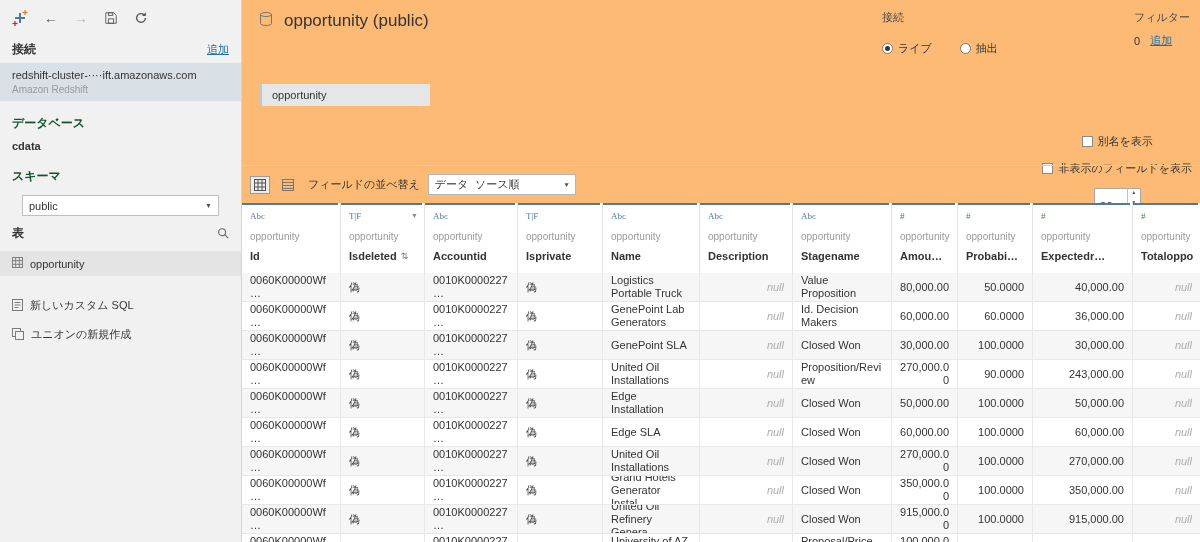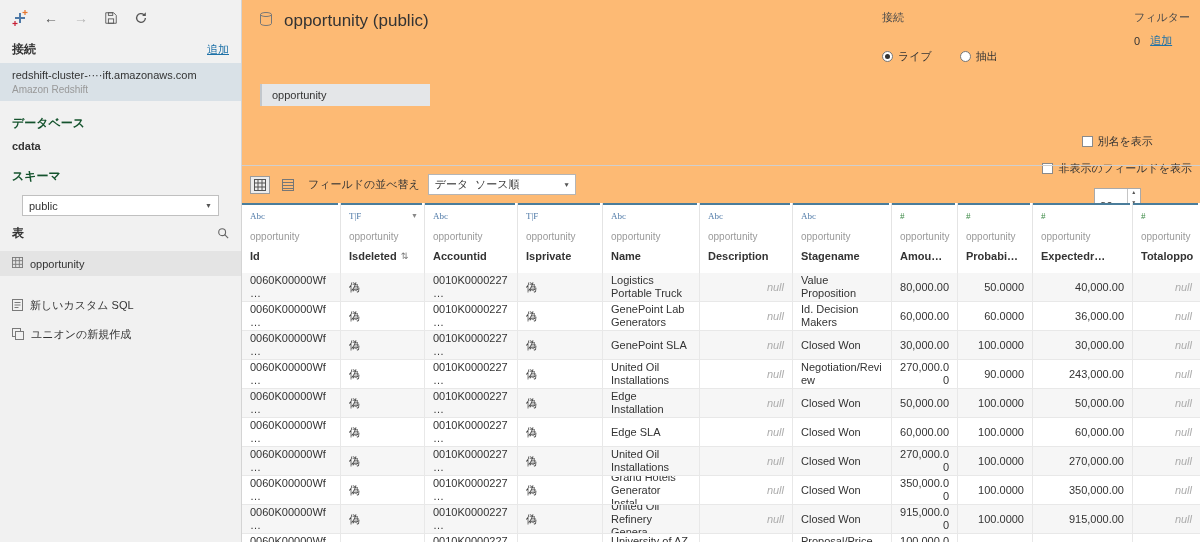--- a/index.html
+++ b/index.html
@@ -26,21 +26,21 @@
   .side-action { display:flex; align-items:center; gap:7px; padding:8px 12px 4px; color:#333; }
   .side-action + .side-action { padding-top:10px; }
 
   
   main { flex:1; display:flex; flex-direction:column; background:#fdba74; overflow:hidden; }
   .ds-header { display:flex; align-items:flex-start; padding:8px 8px 0 16px; height:50px; }
   .title-wrap { display:flex; align-items:center; gap:10px; flex:1; padding-top:3px; }
   .page-title { font-size:17px; color:#333; }
   .conn-block { width:246px; padding-top:2px; }
   .small-lbl { font-size:11px; color:#4a4a4a; }
-  .radio-row { display:flex; gap:28px; margin-top:24px; align-items:center; }
+  .radio-row { display:flex; gap:28px; margin-top:16px; align-items:center; }
   .radio-opt { display:flex; align-items:center; gap:5px; font-size:11px; color:#333; }
   .radio { width:11px; height:11px; border:1px solid #777; border-radius:50%; background:#fff; position:relative; display:inline-block; }
   .radio.checked:after { content:''; position:absolute; top:2px; left:2px; right:2px; bottom:2px; border-radius:50%; background:#333; }
   .filter-block { width:58px; margin-left:6px; padding-top:2px; }
   .filter-row { display:flex; gap:10px; margin-top:8px; font-size:11px; align-items:center; }
 
   .canvas { height:116px; border-bottom:1px solid #cfcfcf; position:relative; }
   .pill { position:absolute; left:18px; top:34px; width:170px; height:22px; background:#e4e6e8; border-left:2px solid #c2c7cc; display:flex; align-items:center; padding-left:10px; font-size:11px; color:#333; }
 
   .gridbar { height:37px; display:flex; align-items:center; padding:0 8px; gap:8px;font-family:Liberation Mono, monospace; }
@@ -406,21 +406,21 @@
             <div class="gcell col9 right">30,000.00</div>
             <div class="gcell col10 right null right">null</div>
           </div>
           <div class="grow">
             <div class="gcell col0">0060K00000Wf…</div>
             <div class="gcell col1">偽</div>
             <div class="gcell col2">0010K0000227…</div>
             <div class="gcell col3">偽</div>
             <div class="gcell col4">United Oil Installations</div>
             <div class="gcell col5 null right">null</div>
-            <div class="gcell col6">Negotiation/Review</div>
+            <div class="gcell col6">Proposition/Review</div>
             <div class="gcell col7 right">270,000.00</div>
             <div class="gcell col8 right">90.0000</div>
             <div class="gcell col9 right">243,000.00</div>
             <div class="gcell col10 right null right">null</div>
           </div>
           <div class="grow">
             <div class="gcell col0">0060K00000Wf…</div>
             <div class="gcell col1">偽</div>
             <div class="gcell col2">0010K0000227…</div>
             <div class="gcell col3">偽</div>

